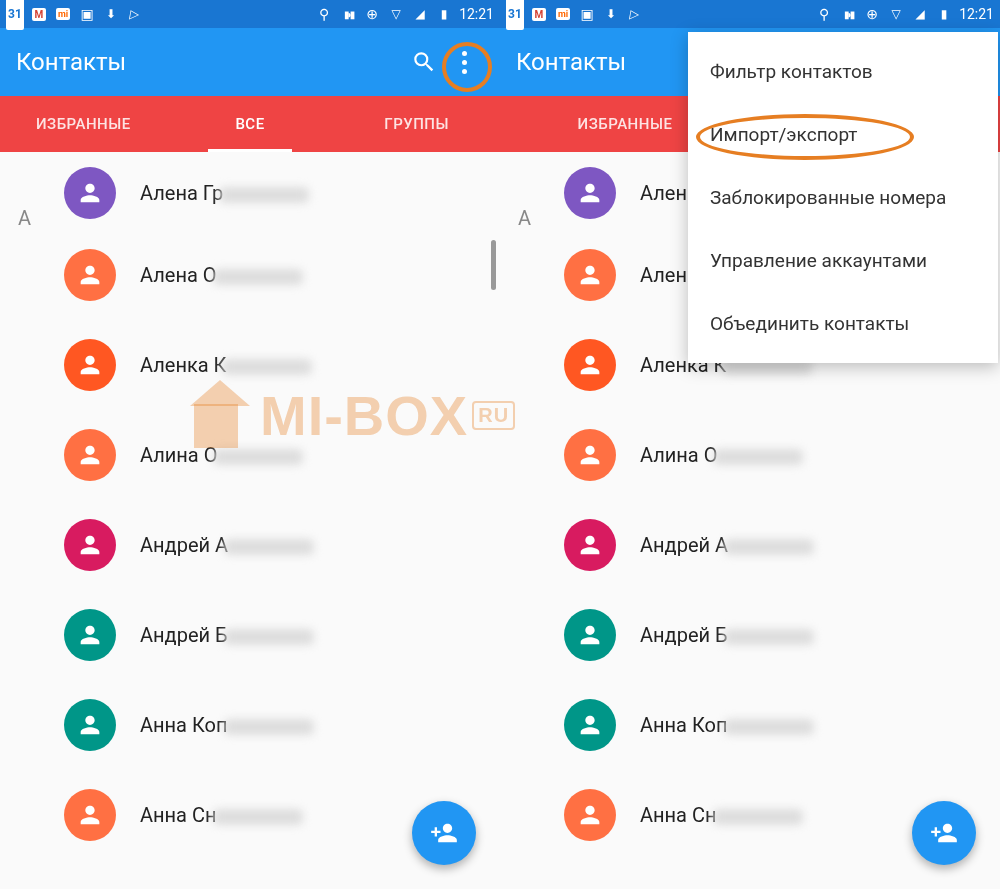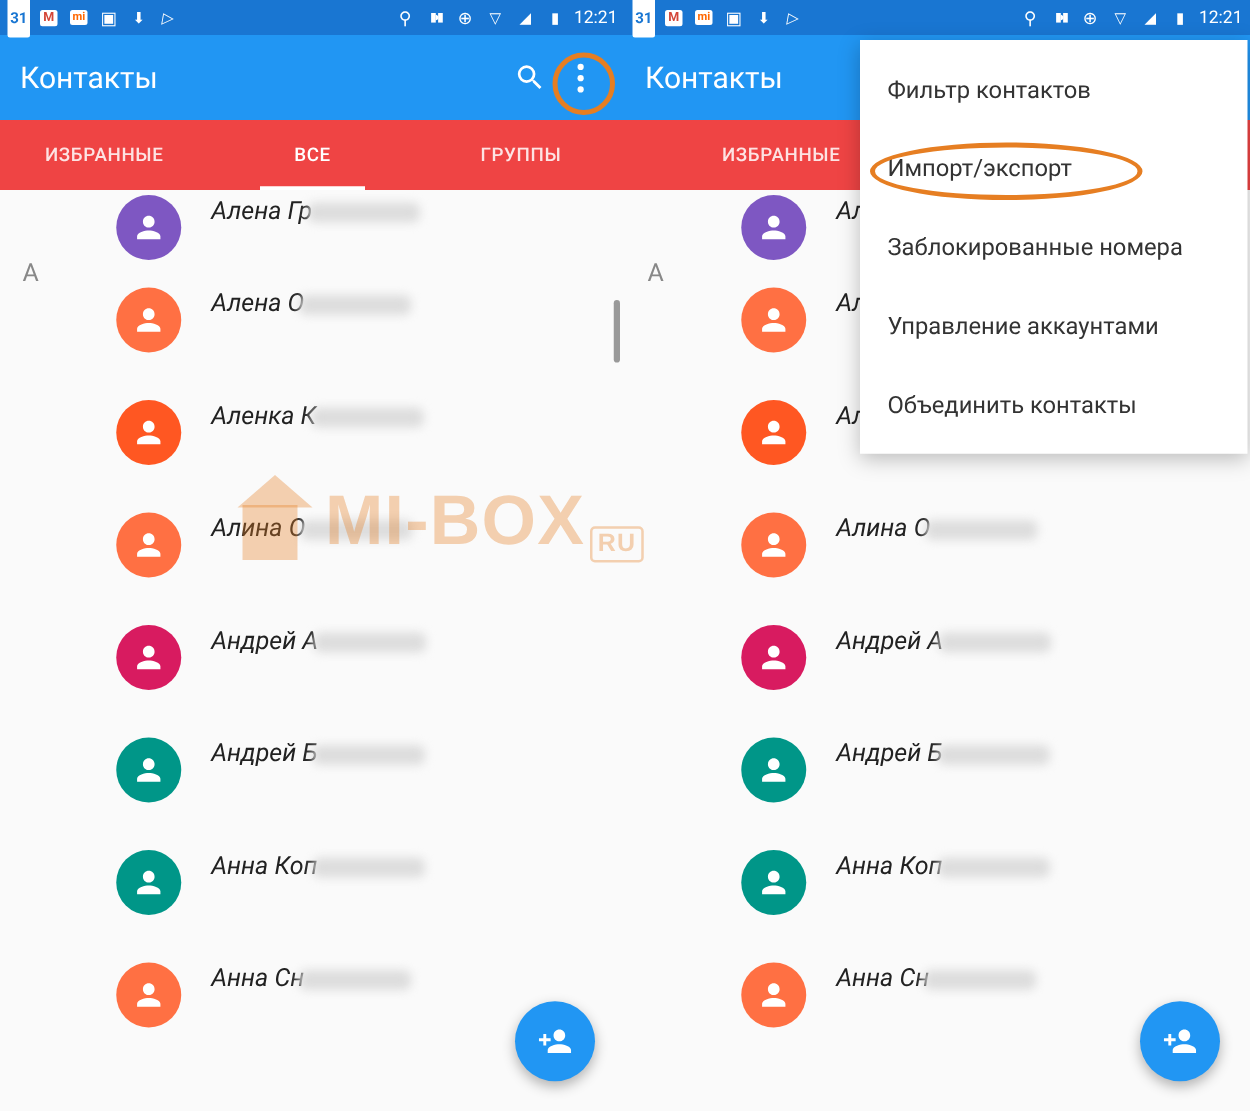--- a/index.html
+++ b/index.html
@@ -126,23 +126,23 @@
   }
   .section-letter {
     position: absolute;
     left: 18px;
     top: 54px;
     font-size: 20px;
     color: #888;
   }
   .contact-row {
     display: flex;
+    align-items: center;
     height: 90px;
-    padding-left: 93px;
-    font-style: italic;
+    padding-left: 64px;
   }
   .contact-row:first-child { height: 78px; padding-top: 4px;}
   .avatar {
     width: 52px;
     height: 52px;
     border-radius: 50%;
     display: flex;
     align-items: center;
     justify-content: center;
     margin-right: 24px;
@@ -251,21 +251,21 @@
   .watermark .wm-logo::after {
     content:"";
     position:absolute;
     top:24px;left:14px;
     width:44px;height:44px;
     background:rgba(230,126,34,0.35);
   }
   .watermark .ru {
     font-size: 20px;
     align-self: flex-end;
-    margin-bottom: 0;
+    margin-bottom: 20px;
     border: 2px solid rgba(230,126,34,0.35);
     padding: 1px 4px;
     border-radius: 4px;
     margin-left: 4px;
   }
 </style>
 </head>
 <body>
 
 <div class="screen">

